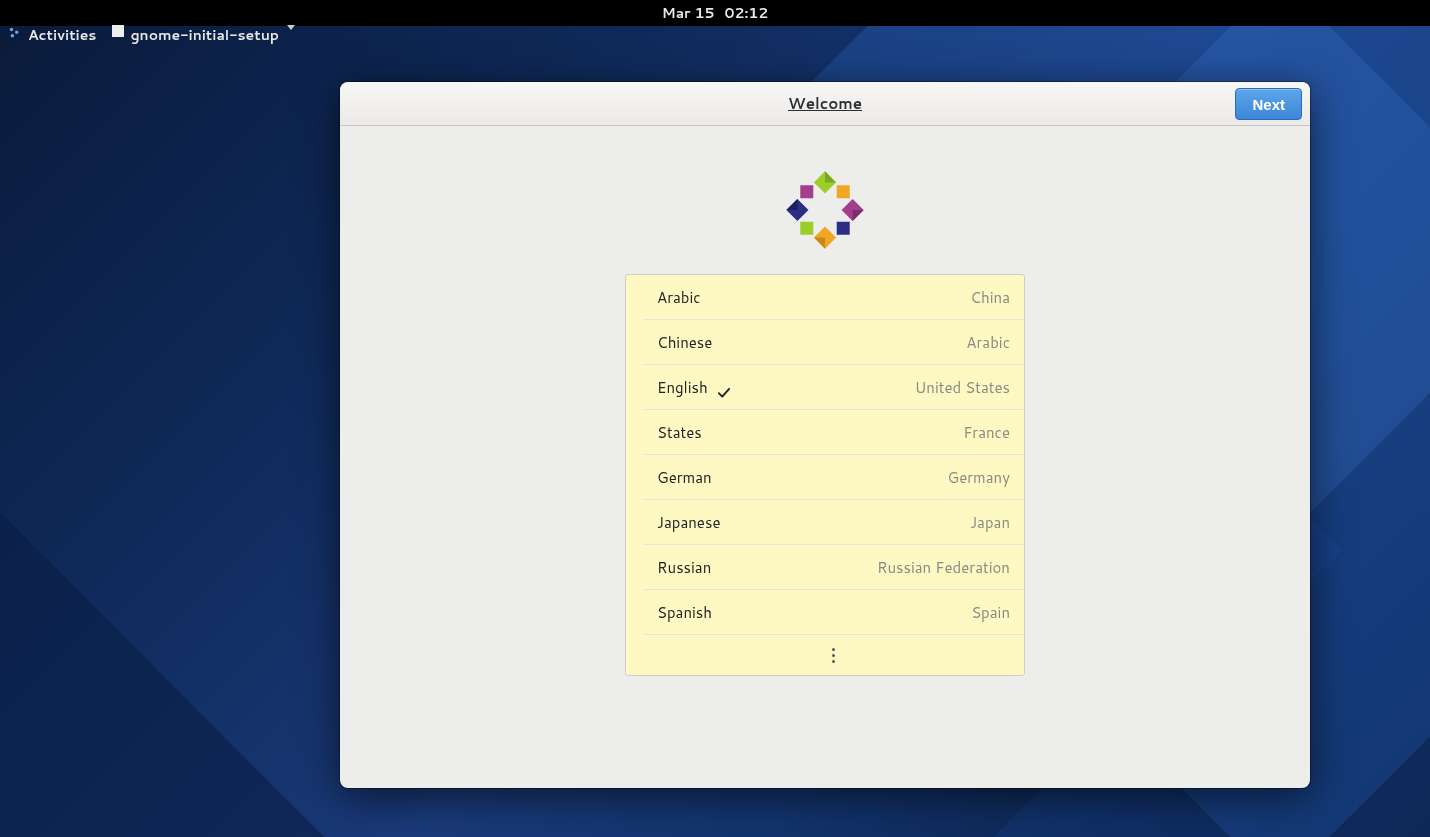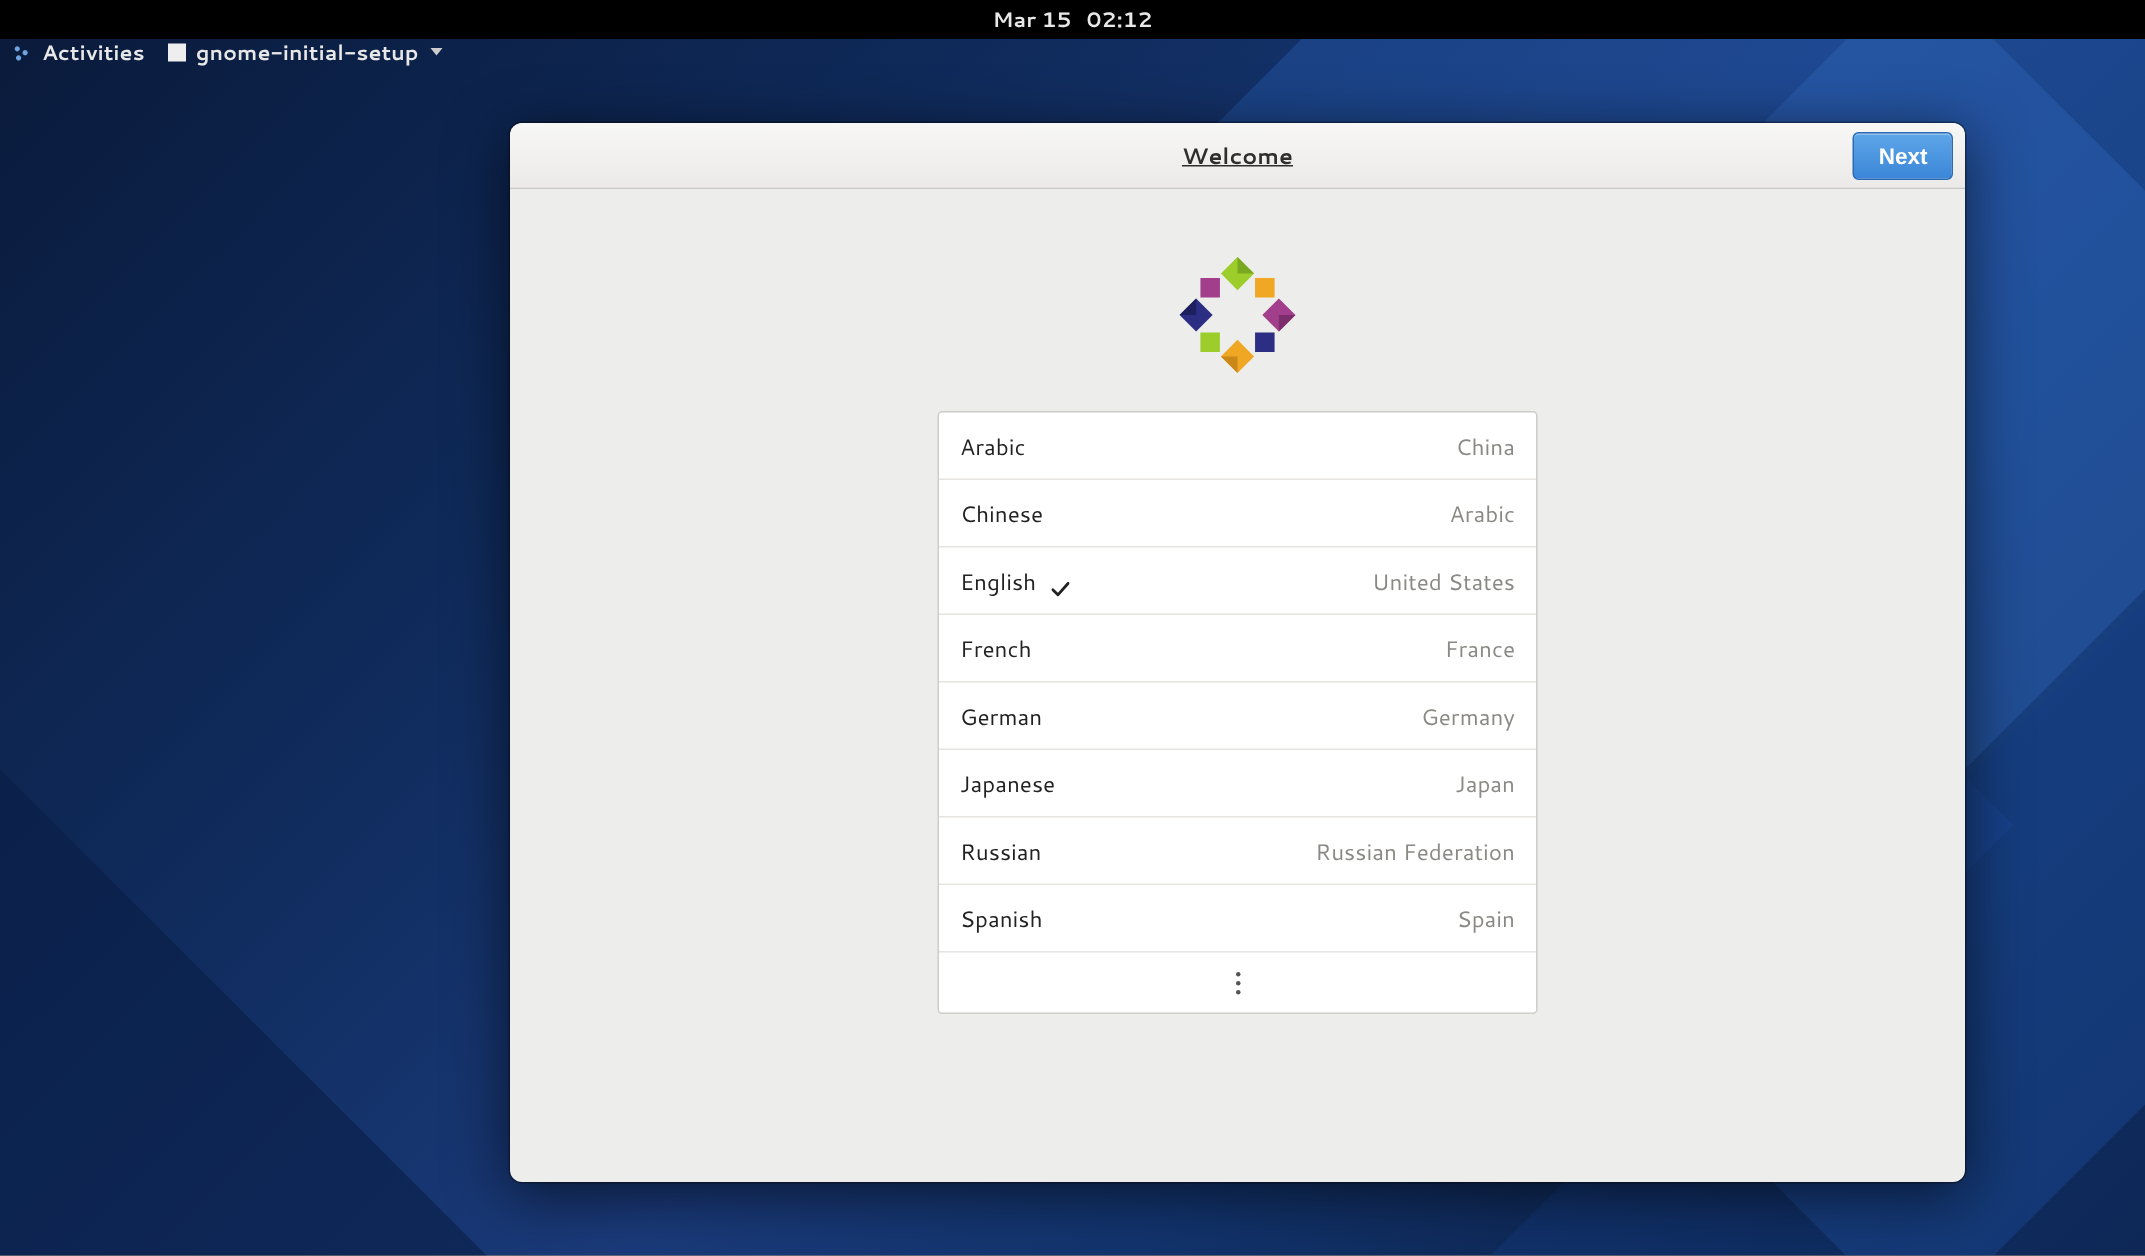--- a/index.html
+++ b/index.html
@@ -36,21 +36,21 @@
     color: #e8e8e8;
     font-size: 14px;
     font-weight: 600;
     display: flex;
     align-items: center;
     padding: 0 8px;
     z-index: 10;
   }
   .topbar-left { display:flex; align-items:center; gap: 16px; }
   .topbar-center { position:absolute; left:50%; transform:translateX(-50%); display:flex; gap:10px; }
-  .topbar-item { display:flex; align-items:center; gap:6px; cursor: default; margin-top: 43px; }
+  .topbar-item { display:flex; align-items:flex-start; gap:6px; cursor: default; margin-top: 43px; }
   .footprint {
     width:14px; height:14px; display:inline-block;
   }
   .appicon {
     width:12px; height:12px; background:#eee; display:inline-block;
   }
   .dropdown-arrow {
     width:0; height:0; border-left:4px solid transparent; border-right:4px solid transparent; border-top:5px solid #ccc;
     display:inline-block; margin-left:2px;
   }
@@ -87,23 +87,24 @@
   .content {
     flex:1; display:flex; flex-direction:column; align-items:center;
     padding-top: 38px;
   }
   .logo { width:92px; height:92px; margin-bottom: 18px; }
   .welcome-heading {
     font-size: 34px; font-weight:700; color:#333; margin-bottom: 40px;
   }
   .lang-list {
     width: 400px;
-    background:#ffffff;
+    background:#fef9c3;
     border:1px solid #cfcdc9;
     border-radius:3px;
+    padding-left:17px;
   }
   .lang-row {
     display:flex; align-items:center; justify-content:space-between;
     padding: 0 14px;
     height: 45px;
     border-bottom: 1px solid #e6e4e0;
     cursor:pointer;
     font-size:15px;
   }
   .lang-row:last-child { border-bottom:none; }
@@ -212,21 +213,21 @@
           <span class="check">
             <svg viewBox="0 0 14 12">
                 <path d="M1 6l4 4 8-9" stroke="#222" stroke-width="2.2" fill="none" stroke-linecap="round" stroke-linejoin="round"></path>
               </svg>
           </span>
         </span>
         <span class="lang-region">United States</span>
       </div>
       <div class="lang-row">
         <span class="lang-name">
-            <span>French</span>
+            <span>States</span>
           </span>
         <span class="lang-region">France</span>
       </div>
       <div class="lang-row">
         <span class="lang-name">
             <span>German</span>
           </span>
         <span class="lang-region">Germany</span>
       </div>
       <div class="lang-row">

